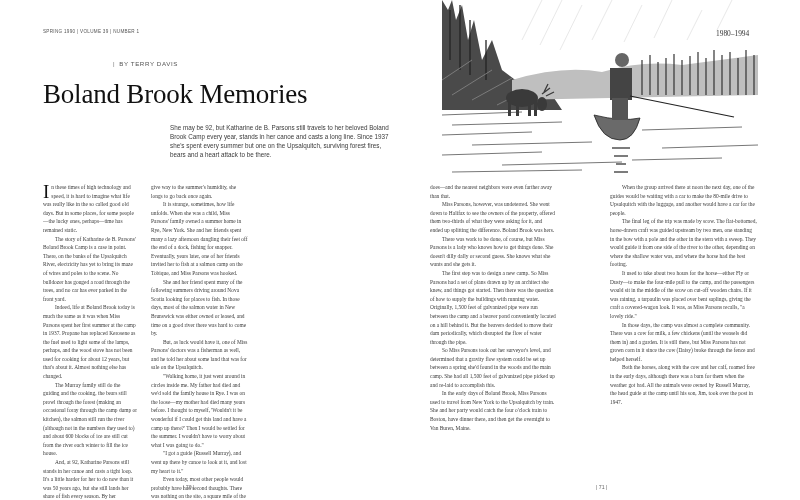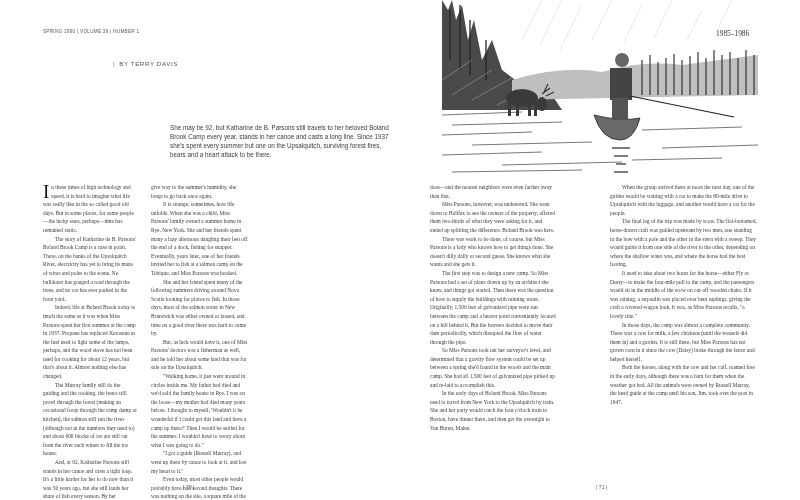--- a/index.html
+++ b/index.html
@@ -77,20 +77,21 @@
 </head>
 <body>
 
 <div class="page page-left">
   <div class="issue-line">SPRING 1990 | VOLUME 39 | NUMBER 1</div>
 
   <div class="byline">
     <span class="bar">|</span><span>BY TERRY DAVIS</span>
   </div>
 
+  <h1 class="title">Boland Brook Memories</h1>
 
   <div class="deck">She may be 92, but Katharine de B. Parsons still travels to her beloved Boland Brook Camp every year, stands in her canoe and casts a long line. Since 1937 she's spent every summer but one on the Upsalquitch, surviving forest fires, bears and a heart attack to be there.</div>
 
   <div class="col col-1">
     <p class="noindent"><span class="dropcap">I</span><span>n these times of high technology and speed, it is hard to imagine what life was really like in the so called good old days. But in some places, for some people—the lucky ones, perhaps—time has remained static.</span></p>
     <p>The story of Katharine de B. Parsons' Boland Brook Camp is a case in point. There, on the banks of the Upsalquitch River, electricity has yet to bring its maze of wires and poles to the scene. No bulldozer has gouged a road through the trees, and no car has ever parked in the front yard.</p>
     <p>Indeed, life at Boland Brook today is much the same as it was when Miss Parsons spent her first summer at the camp in 1937. Propane has replaced Kerosene as the fuel used to light some of the lamps, perhaps, and the wood stove has not been used for cooking for about 12 years, but that's about it. Almost nothing else has changed.</p>
     <p>The Murray family still do the guiding and the cooking, the bears still prowl through the forest (making an occasional foray through the camp dump or kitchen), the salmon still run the river (although not in the numbers they used to) and about 600 blocks of ice are still cut from the river each winter to fill the ice house.</p>
     <p>And, at 92, Katharine Parsons still stands in her canoe and casts a tight loop. It's a little harder for her to do now than it was 50 years ago, but she still lands her share of fish every season. By her reckoning, she's taken over 700 large salmon and 1,400 grilse so far.</p>
 
@@ -196,21 +197,21 @@
 
     <g stroke="#444" stroke-width="1.4">
       <line x1="170" y1="148" x2="188" y2="148"></line>
         <line x1="172" y1="156" x2="186" y2="156"></line>
       <line x1="174" y1="164" x2="184" y2="164"></line>
         <line x1="172" y1="172" x2="186" y2="172"></line>
     </g>
   </svg>
 </div>
 
-<div class="date-range">1985–1986</div>
+<div class="date-range">1980–1994</div>
 
 <div class="col col-3">
   <p class="noindent">does—and the nearest neighbors were even farther away than that.</p>
   <p>Miss Parsons, however, was undeterred. She went down to Halifax to see the owners of the property, offered them two-thirds of what they were asking for it, and ended up splitting the difference. Boland Brook was hers.</p>
   <p>There was work to be done, of course, but Miss Parsons is a lady who knows how to get things done. She doesn't dilly dally or second guess. She knows what she wants and she gets it.</p>
   <p>The first step was to design a new camp. So Miss Parsons had a set of plans drawn up by an architect she knew, and things got started. Then there was the question of how to supply the buildings with running water. Originally, 1,500 feet of galvanized pipe were run between the camp and a beaver pond conveniently located on a hill behind it. But the beavers decided to move their dam periodically, which disrupted the flow of water through the pipe.</p>
   <p>So Miss Parsons took out her surveyor's level, and determined that a gravity flow system could be set up between a spring she'd found in the woods and the main camp. She had all 1,500 feet of galvanized pipe picked up and re-laid to accomplish this.</p>
   <p>In the early days of Boland Brook, Miss Parsons used to travel from New York to the Upsalquitch by train. She and her party would catch the four o'clock train to Boston, have dinner there, and then get the overnight to Van Buren, Maine.</p>
 </div>
 

